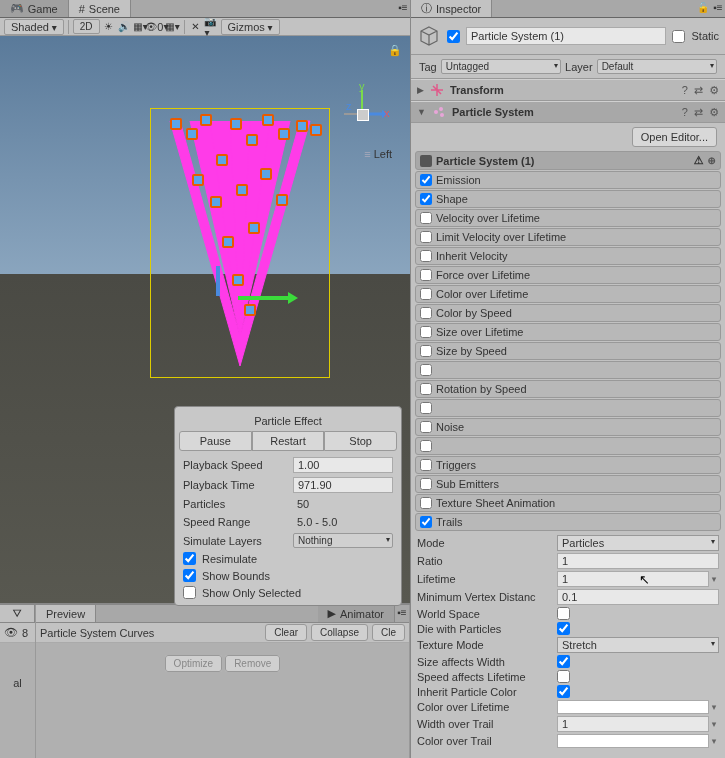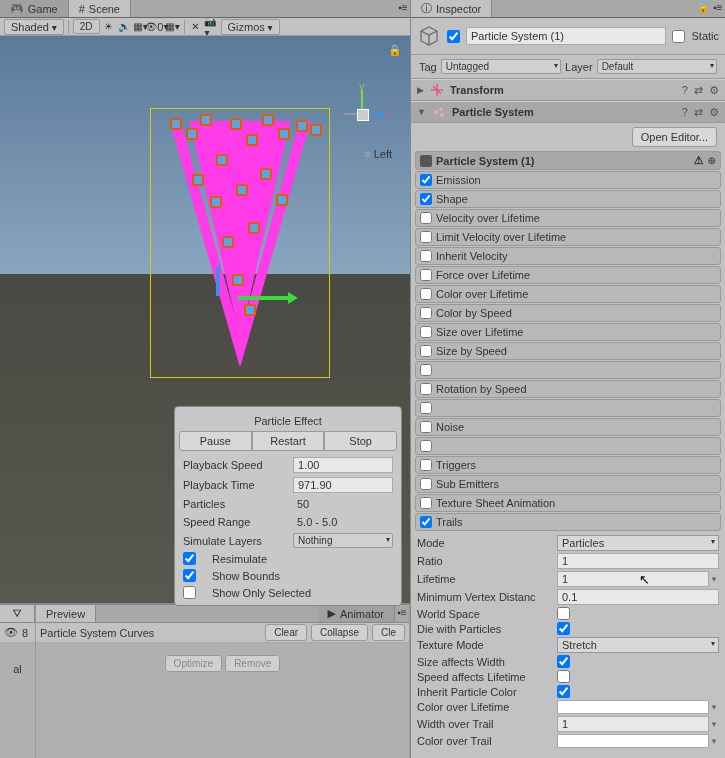--- a/index.html
+++ b/index.html
@@ -35,21 +35,21 @@
 
 .particle-effect-panel { position: absolute; right: 8px; top: 370px; width: 228px; background: #c8c8c8; border: 1px solid #888; border-radius: 4px; padding: 4px; }
 .pe-title { text-align: center; padding: 4px; font-size: 11px; }
 .pe-btn-row { display: flex; gap: 0; margin-bottom: 4px; justify-content: flex-end; }
 .pe-btn { flex: 1; padding: 3px; background: #d8d8d8; border: 1px solid #999; font-size: 11px; text-align: center; cursor: pointer; }
 .pe-btn:first-child { border-radius: 3px 0 0 3px; }
 .pe-btn:last-child { border-radius: 0 3px 3px 0; }
 .pe-row { display: flex; align-items: center; padding: 2px 4px; }
 .pe-label { flex: 1; font-size: 11px; }
 .pe-value { width: 100px; background: #e8e8e8; border: 1px solid #aaa; padding: 1px 4px; font-size: 11px; }
-.pe-check { display: flex; align-items: center; gap: 16px; padding: 2px 4px; }
+.pe-check { display: flex; align-items: center; gap: 6px; padding: 2px 4px; }
 .pe-check input { width: 13px; height: 13px; }
 
 
 .bottom-panels { height: 155px; background: #c2c2c2; border-top: 2px solid #888; display: flex; }
 .bottom-panel { display: flex; flex-direction: column; border-right: 1px solid #999; }
 .bp-tabs { height: 18px; display: flex; background: #a8a8a8; border-bottom: 1px solid #888; }
 .bp-toolbar { height: 20px; display: flex; align-items: center; padding: 0 4px; gap: 4px; border-bottom: 1px solid #aaa; }
 .bp-content { flex: 1; background: #b0b0b0; padding: 6px; }
 .bp-btn { padding: 2px 8px; background: #d0d0d0; border: 1px solid #999; border-radius: 3px; font-size: 10px; cursor: pointer; }
 .bp-btn.disabled { color: #888; }
@@ -208,21 +208,21 @@
 
     <div class="bottom-panels">
       <div class="bottom-panel" style="width:36px">
         <div class="bp-tabs">
             <div class="tab active" style="width:100%;justify-content:center">⛛</div>
           </div>
         <div class="bp-toolbar">
             <span>👁</span>
             <span>8</span>
           </div>
-        <div class="bp-content" style="text-align:center;padding-top:20px"><span>al</span></div>
+        <div class="bp-content" style="text-align:center;padding-top:34px"><span>al</span></div>
       </div>
       <div class="bottom-panel" style="flex:1">
         <div class="bp-tabs">
           <div class="tab active">Preview</div>
           <div style="flex:1"></div>
           <div class="tab">
               <span>▶</span>
               <span>Animator</span>
             </div>
           <div class="toolbar-icon">▪≡</div>

